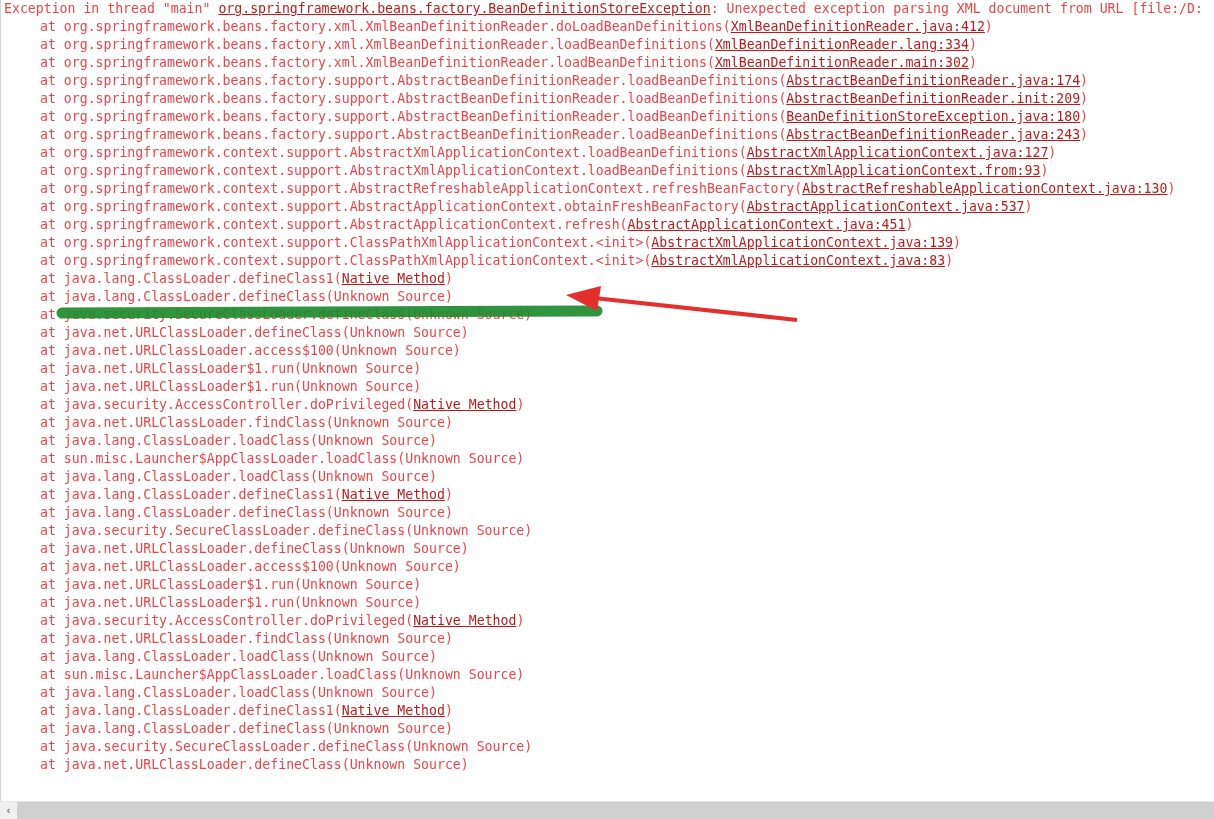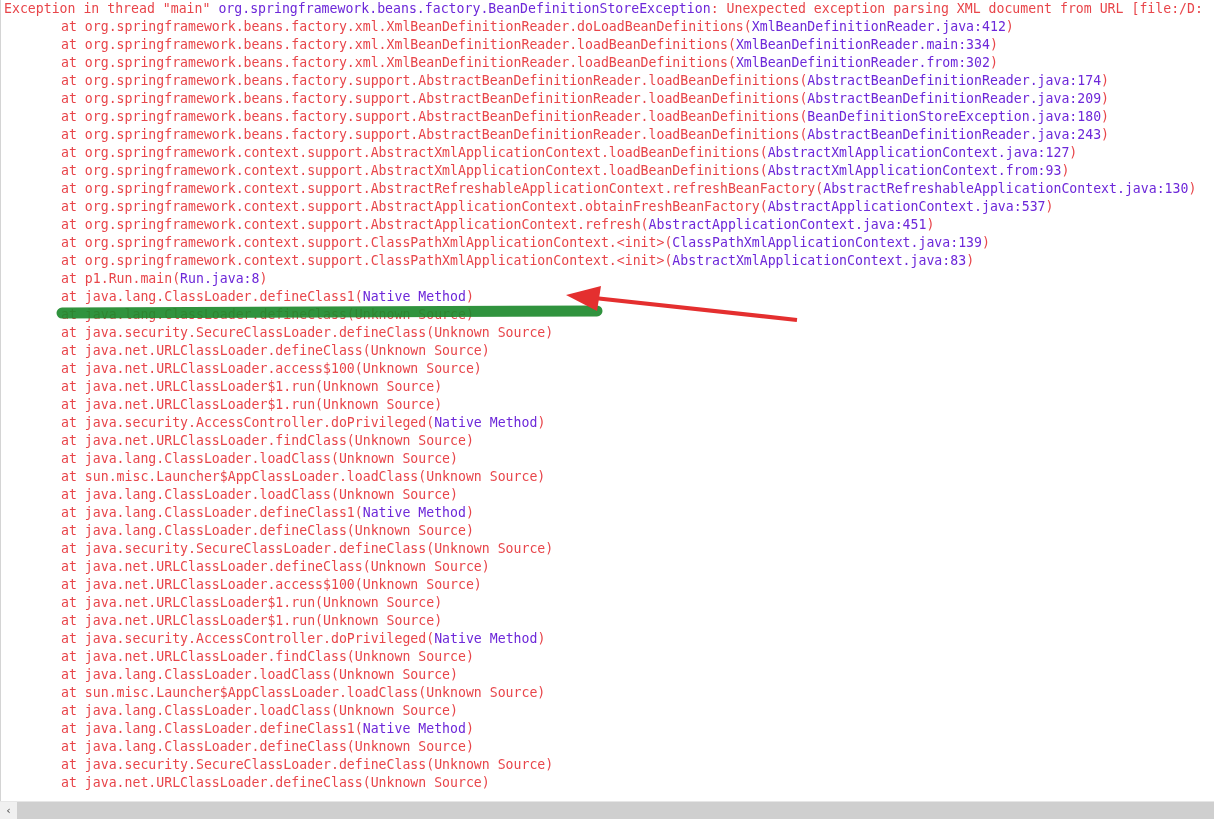--- a/index.html
+++ b/index.html
@@ -47,24 +47,25 @@
     height: 18px;
     line-height: 18px;
     font-size: 13.2px;
     font-family: "DejaVu Sans Mono", "Liberation Mono", monospace;
     color: #e8454a;
     white-space: pre;
     letter-spacing: 0px;
     padding-left: 3px;
   }
   .trace-line.indent {
-    padding-left: 60px;
+    padding-left: 39px;
   }
   .lnk {
-    color: #6d28d9;
+    color: #b91c1c;
+    text-decoration: underline;
   }
 
   
   #annotation-layer {
     position: absolute;
     left: 0;
     top: 0;
     width: 1214px;
     height: 819px;
     pointer-events: none;
@@ -101,34 +102,33 @@
 </head>
 <body>
 
 <div id="console-root">
 
   <div id="left-rule"></div>
 
   <div id="trace-area">
       <div class="trace-line"><span>Exception in thread "main" </span><span class="lnk">org.springframework.beans.factory.BeanDefinitionStoreException</span><span>: Unexpected exception parsing XML document from URL [file:/D:</span></div>
       <div class="trace-line indent"><span>at org.springframework.beans.factory.xml.XmlBeanDefinitionReader.doLoadBeanDefinitions(</span><span class="lnk">XmlBeanDefinitionReader.java:412</span><span>)</span></div>
-      <div class="trace-line indent"><span>at org.springframework.beans.factory.xml.XmlBeanDefinitionReader.loadBeanDefinitions(</span><span class="lnk">XmlBeanDefinitionReader.main:334</span><span>)</span></div>
-      <div class="trace-line indent"><span>at org.springframework.beans.factory.xml.XmlBeanDefinitionReader.loadBeanDefinitions(</span><span class="lnk">XmlBeanDefinitionReader.from:302</span><span>)</span></div>
+      <div class="trace-line indent"><span>at org.springframework.beans.factory.xml.XmlBeanDefinitionReader.loadBeanDefinitions(</span><span class="lnk">XmlBeanDefinitionReader.lang:334</span><span>)</span></div>
+      <div class="trace-line indent"><span>at org.springframework.beans.factory.xml.XmlBeanDefinitionReader.loadBeanDefinitions(</span><span class="lnk">XmlBeanDefinitionReader.main:302</span><span>)</span></div>
       <div class="trace-line indent"><span>at org.springframework.beans.factory.support.AbstractBeanDefinitionReader.loadBeanDefinitions(</span><span class="lnk">AbstractBeanDefinitionReader.java:174</span><span>)</span></div>
-      <div class="trace-line indent"><span>at org.springframework.beans.factory.support.AbstractBeanDefinitionReader.loadBeanDefinitions(</span><span class="lnk">AbstractBeanDefinitionReader.java:209</span><span>)</span></div>
+      <div class="trace-line indent"><span>at org.springframework.beans.factory.support.AbstractBeanDefinitionReader.loadBeanDefinitions(</span><span class="lnk">AbstractBeanDefinitionReader.init:209</span><span>)</span></div>
       <div class="trace-line indent"><span>at org.springframework.beans.factory.support.AbstractBeanDefinitionReader.loadBeanDefinitions(</span><span class="lnk">BeanDefinitionStoreException.java:180</span><span>)</span></div>
       <div class="trace-line indent"><span>at org.springframework.beans.factory.support.AbstractBeanDefinitionReader.loadBeanDefinitions(</span><span class="lnk">AbstractBeanDefinitionReader.java:243</span><span>)</span></div>
       <div class="trace-line indent"><span>at org.springframework.context.support.AbstractXmlApplicationContext.loadBeanDefinitions(</span><span class="lnk">AbstractXmlApplicationContext.java:127</span><span>)</span></div>
       <div class="trace-line indent"><span>at org.springframework.context.support.AbstractXmlApplicationContext.loadBeanDefinitions(</span><span class="lnk">AbstractXmlApplicationContext.from:93</span><span>)</span></div>
       <div class="trace-line indent"><span>at org.springframework.context.support.AbstractRefreshableApplicationContext.refreshBeanFactory(</span><span class="lnk">AbstractRefreshableApplicationContext.java:130</span><span>)</span></div>
       <div class="trace-line indent"><span>at org.springframework.context.support.AbstractApplicationContext.obtainFreshBeanFactory(</span><span class="lnk">AbstractApplicationContext.java:537</span><span>)</span></div>
       <div class="trace-line indent"><span>at org.springframework.context.support.AbstractApplicationContext.refresh(</span><span class="lnk">AbstractApplicationContext.java:451</span><span>)</span></div>
-      <div class="trace-line indent"><span>at org.springframework.context.support.ClassPathXmlApplicationContext.&lt;init&gt;(</span><span class="lnk">ClassPathXmlApplicationContext.java:139</span><span>)</span></div>
+      <div class="trace-line indent"><span>at org.springframework.context.support.ClassPathXmlApplicationContext.&lt;init&gt;(</span><span class="lnk">AbstractXmlApplicationContext.java:139</span><span>)</span></div>
       <div class="trace-line indent"><span>at org.springframework.context.support.ClassPathXmlApplicationContext.&lt;init&gt;(</span><span class="lnk">AbstractXmlApplicationContext.java:83</span><span>)</span></div>
-      <div class="trace-line indent"><span>at p1.Run.main(</span><span class="lnk">Run.java:8</span><span>)</span></div>
       <div class="trace-line indent"><span>at java.lang.ClassLoader.defineClass1(</span><span class="lnk">Native Method</span><span>)</span></div>
       <div class="trace-line indent"><span>at java.lang.ClassLoader.defineClass(Unknown Source)</span></div>
       <div class="trace-line indent"><span>at java.security.SecureClassLoader.defineClass(Unknown Source)</span></div>
       <div class="trace-line indent"><span>at java.net.URLClassLoader.defineClass(Unknown Source)</span></div>
       <div class="trace-line indent"><span>at java.net.URLClassLoader.access$100(Unknown Source)</span></div>
       <div class="trace-line indent"><span>at java.net.URLClassLoader$1.run(Unknown Source)</span></div>
       <div class="trace-line indent"><span>at java.net.URLClassLoader$1.run(Unknown Source)</span></div>
       <div class="trace-line indent"><span>at java.security.AccessController.doPrivileged(</span><span class="lnk">Native Method</span><span>)</span></div>
       <div class="trace-line indent"><span>at java.net.URLClassLoader.findClass(Unknown Source)</span></div>
       <div class="trace-line indent"><span>at java.lang.ClassLoader.loadClass(Unknown Source)</span></div>

